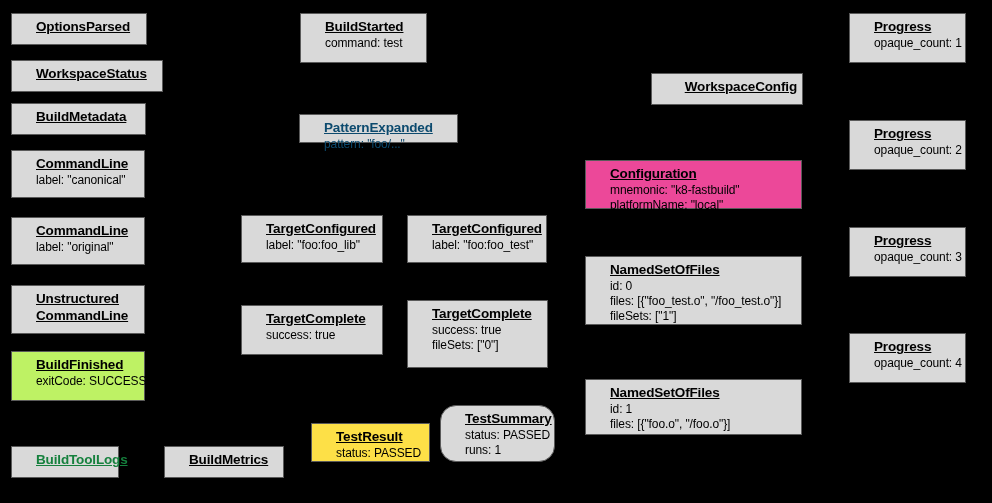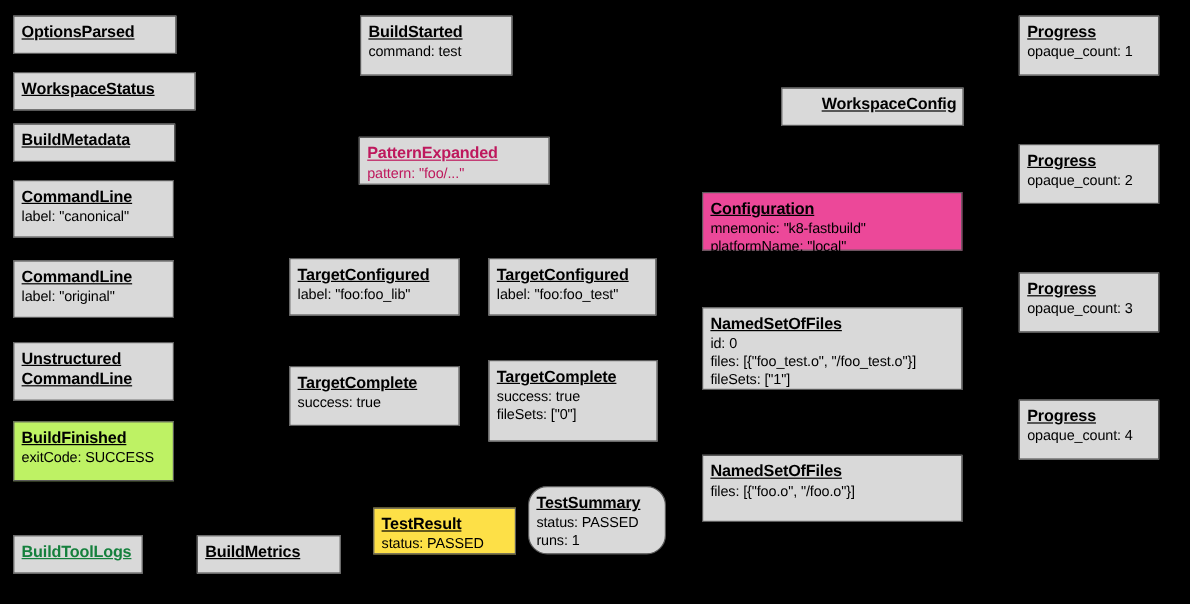--- a/index.html
+++ b/index.html
@@ -13,21 +13,21 @@
     height: 503px;
     background: #000000;
     overflow: hidden;
     font-family: "Liberation Sans", sans-serif;
   }
   .node {
     position: absolute;
     box-sizing: border-box;
     background: #d9d9d9;
     border: 1px solid #5a5a5a;
-    padding: 4px 5px 4px 6px;
+    padding: 4px 5px 4px 24px;
     color: #000000;
     line-height: 15px;
   }
   .node-title {
     font-size: 13.5px;
     font-weight: bold;
     text-decoration: underline;
     line-height: 17px;
     white-space: pre-line;
     letter-spacing: -0.15px;
@@ -64,21 +64,21 @@
     </div>
     <div class="node" style="left: 11px; top: 60px; width: 152px; height: 32px; background: rgb(217, 217, 217); border-color: rgb(90, 90, 90); color: rgb(0, 0, 0);">
       <div class="node-title">WorkspaceStatus</div>
     </div>
     <div class="node" style="left: 651px; top: 73px; width: 152px; height: 32px; background: rgb(217, 217, 217); border-color: rgb(90, 90, 90); color: rgb(0, 0, 0); text-align: right;">
       <div class="node-title">WorkspaceConfig</div>
     </div>
     <div class="node" style="left: 11px; top: 103px; width: 135px; height: 32px; background: rgb(217, 217, 217); border-color: rgb(90, 90, 90); color: rgb(0, 0, 0);">
       <div class="node-title">BuildMetadata</div>
     </div>
-    <div class="node" style="left: 299px; top: 114px; width: 159px; height: 40px; background: rgb(217, 217, 217); border-color: rgb(90, 90, 90); color: #be185d;">
+    <div class="node" style="left: 299px; top: 114px; width: 159px; height: 29px; background: rgb(217, 217, 217); border-color: rgb(90, 90, 90); color: #0c4a6e;">
       <div class="node-title">PatternExpanded</div>
       <div class="fields">
         <div class="node-field">pattern: "foo/..."</div>
       </div>
     </div>
     <div class="node" style="left: 849px; top: 120px; width: 117px; height: 50px; background: rgb(217, 217, 217); border-color: rgb(90, 90, 90); color: rgb(0, 0, 0);">
       <div class="node-title">Progress</div>
       <div class="fields">
         <div class="node-field">opaque_count: 2</div>
       </div>
@@ -154,20 +154,21 @@
     </div>
     <div class="node" style="left: 11px; top: 351px; width: 134px; height: 50px; background: #bef264; border-color: rgb(90, 90, 90); color: rgb(0, 0, 0);">
       <div class="node-title">BuildFinished</div>
       <div class="fields">
         <div class="node-field">exitCode: SUCCESS</div>
       </div>
     </div>
     <div class="node" style="left: 585px; top: 379px; width: 217px; height: 56px; background: rgb(217, 217, 217); border-color: rgb(90, 90, 90); color: rgb(0, 0, 0);">
       <div class="node-title">NamedSetOfFiles</div>
       <div class="fields">
+        <div class="node-field">id: 1</div>
         <div class="node-field">files: [{"foo.o", "/foo.o"}]</div>
       </div>
     </div>
     <div class="node" style="left: 440px; top: 405px; width: 115px; height: 57px; background: rgb(217, 217, 217); border-color: rgb(90, 90, 90); color: rgb(0, 0, 0); border-radius: 16px;">
       <div class="node-title">TestSummary</div>
       <div class="fields">
         <div class="node-field">status: PASSED</div>
         <div class="node-field">runs: 1</div>
       </div>
     </div>

